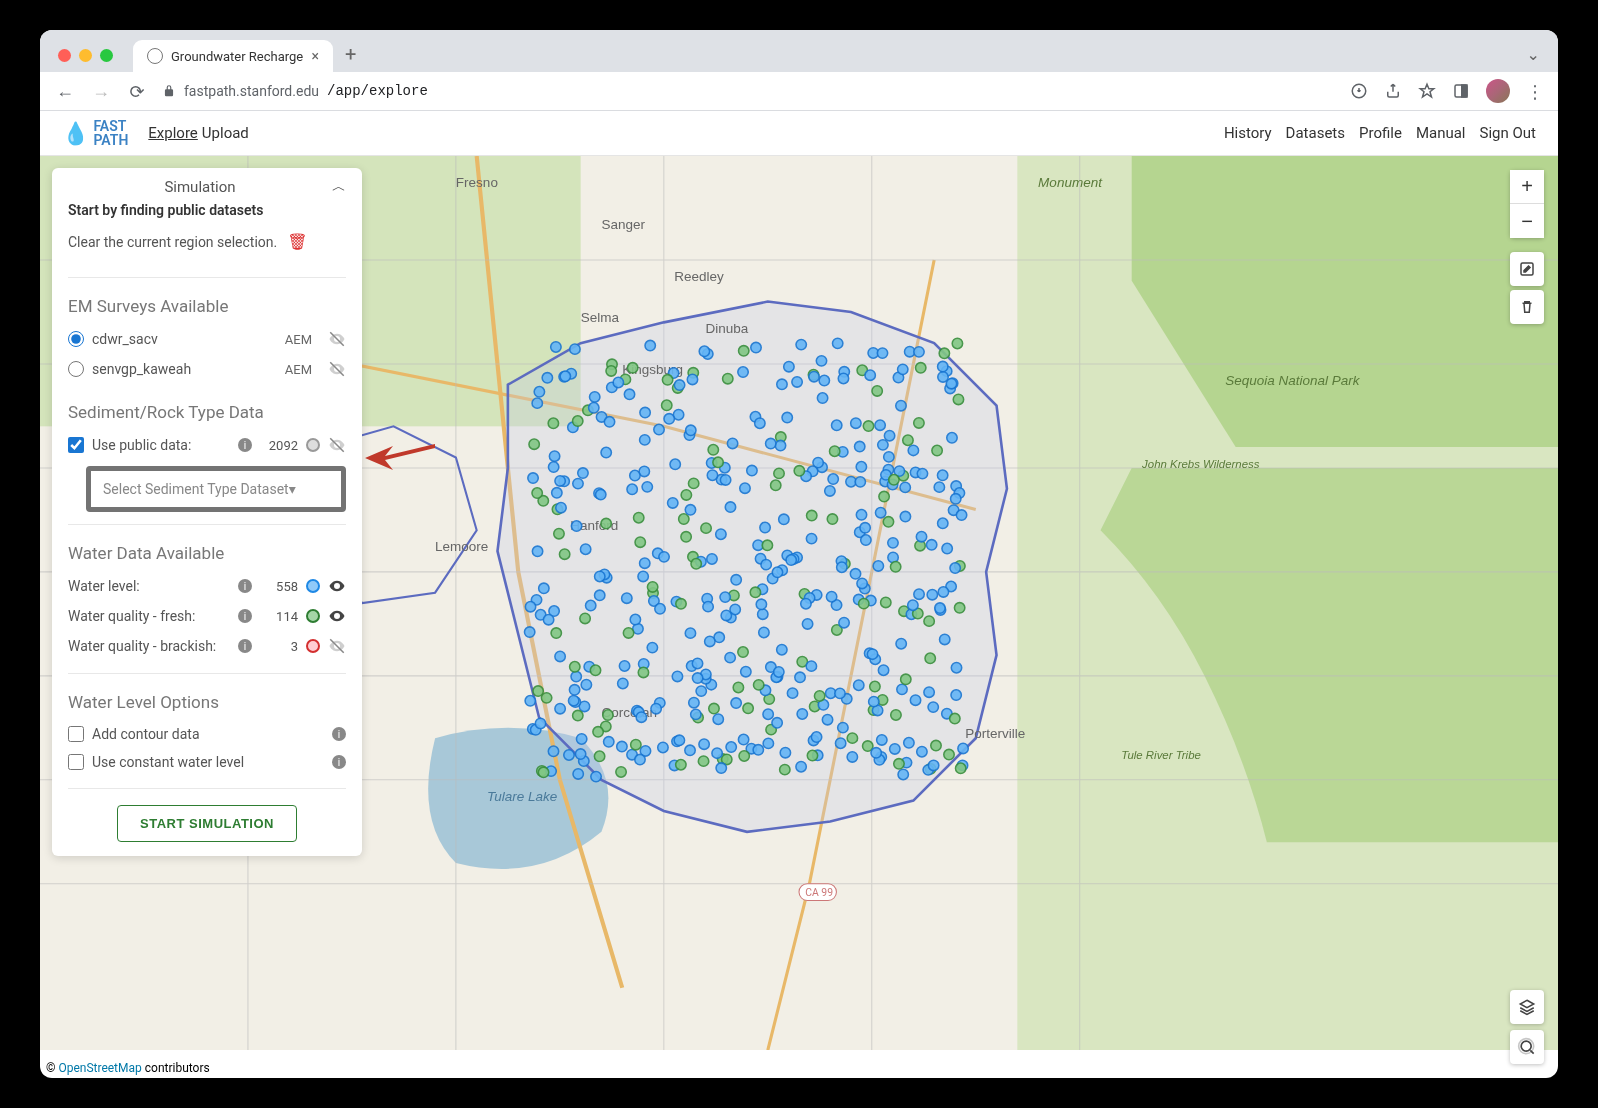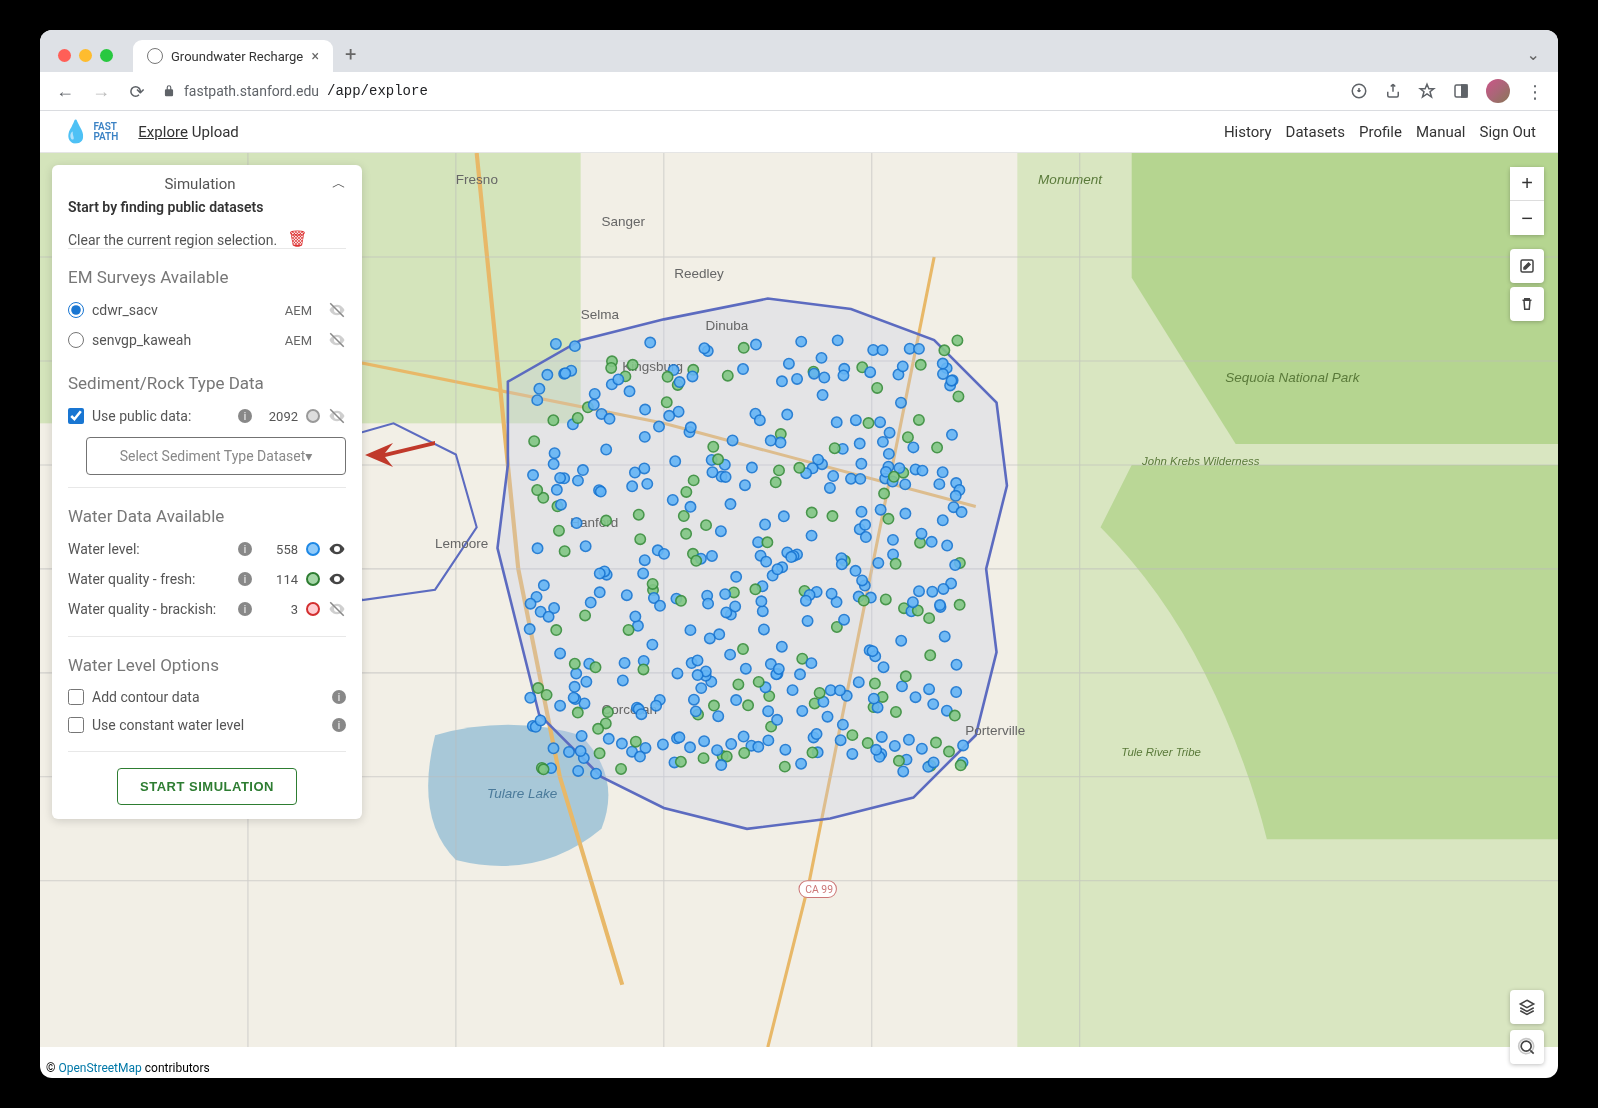--- a/index.html
+++ b/index.html
@@ -28,56 +28,56 @@
 .url .lock { width: 14px; }
 .url .path { color: #202124; font-family: Liberation Mono, monospace; }
 .right-icons { display: flex; gap: 16px; align-items: center; color: #5f6368; }
 .right-icons .ico { width: 18px; height: 18px; cursor: pointer; }
 .avatar { width: 24px; height: 24px; border-radius: 50%; background: linear-gradient(135deg,#c58,#a67,#875); }
 
 
 .apphdr { display: flex; align-items: center; padding: 8px 22px; border-bottom: 1px solid #e5e5e5; background: #fff; }
 .logo { display: flex; align-items: center; gap: 4px; margin-right: 20px; }
 .logo-mark { color: #3b82c4; font-size: 22px; }
-.logo-text { font-size: 10px; line-height: 1; color: #3b82c4; font-weight: 600; }
+.logo-text { font-size: 14px; line-height: 1; color: #3b82c4; font-weight: 600; }
 .mainnav { display: flex; gap: 4px; font-size: 15px; }
 .mainnav a { color: #333; text-decoration: none; cursor: pointer; }
 .mainnav a.active { text-decoration: underline; }
 .rightnav { margin-left: auto; display: flex; gap: 14px; font-size: 15px; }
 .rightnav a { color: #333; text-decoration: none; cursor: pointer; }
 
 
 .content { flex: 1; position: relative; overflow: hidden; }
 .map { position: absolute; inset: 0; background: #e8e4d8; }
 
 
 .panel { position: absolute; left: 12px; top: 12px; width: 310px; background: #fff; border-radius: 6px; box-shadow: 0 2px 10px rgba(0,0,0,0.15); padding: 0; }
 .panel-head { display: flex; align-items: center; padding: 10px 16px 4px; }
 .panel-head h3 { flex: 1; text-align: center; font-size: 15px; font-weight: 400; color: #555; }
 .panel-head .collapse { font-size: 14px; color: #555; cursor: pointer; }
 .panel-body { padding: 0 16px 14px; font-size: 14px; color: #555; }
 .subhead { font-weight: 600; color: #333; margin: 2px 0 10px; }
-.clear-row { display: flex; align-items: flex-end; gap: 10px; padding: 4px 0 0; border-bottom: 1px solid #e8e8e8; }
+.clear-row { display: flex; align-items: center; gap: 10px; padding: 4px 0 26px; border-bottom: 1px solid #e8e8e8; }
 .trash { color: #d33; font-size: 16px; cursor: pointer; }
 .sec-title { color: #777; margin: 18px 0 8px; font-size: 17px; }
 .survey-row, .data-row { display: flex; align-items: center; gap: 8px; padding: 6px 0; }
 .survey-row label, .data-row label { flex: 1; font-size: 14px; color: #555; cursor: pointer; }
 .tag { font-size: 13px; color: #666; margin-right: 8px; }
 .eye { width: 18px; cursor: pointer; color: #888; }
 input[type=radio], input[type=checkbox] { width: 16px; height: 16px; cursor: pointer; }
 input[type=radio] { accent-color: #1976d2; }
 input[type=checkbox] { accent-color: #1976d2; }
 .info { width: 14px; height: 14px; border-radius: 50%; background: #888; color: #fff; font-size: 10px; display: inline-flex; align-items: center; justify-content: center; cursor: pointer; }
 .count { font-size: 13px; color: #555; min-width: 38px; text-align: right; }
 .dot { width: 14px; height: 14px; border-radius: 50%; border: 2px solid; flex-shrink: 0; }
 .dot.grey { border-color: #999; background: #ddd; }
 .dot.blue { border-color: #1e88e5; background: #90caf9; }
 .dot.green { border-color: #2e7d32; background: #a5d6a7; }
 .dot.red { border-color: #d32f2f; background: #ffcdd2; }
-.select { border: 1px solid #737373; border-radius: 4px; padding: 10px 12px; margin: 6px 0 6px 18px; color: #888; display: flex; justify-content: center; cursor: pointer; font-size: 14px; }
+.select { border: 5px solid #737373; border-radius: 4px; padding: 10px 12px; margin: 6px 0 6px 18px; color: #888; display: flex; justify-content: flex-start; cursor: pointer; font-size: 14px; }
 .hr { border-top: 1px solid #e8e8e8; margin: 12px 0 0; }
 .start-btn { display: block; margin: 16px auto 0; padding: 10px 22px; border: 1px solid #2e7d32; background: #fff; color: #2e7d32; font-weight: 600; font-size: 13px; letter-spacing: 0.5px; border-radius: 4px; cursor: pointer; }
 
 
 .zoom { position: absolute; right: 14px; top: 14px; background: #fff; border-radius: 4px; box-shadow: 0 1px 4px rgba(0,0,0,0.25); }
 .zoom button { display: block; width: 34px; height: 34px; border: none; background: #fff; font-size: 20px; cursor: pointer; color: #333; }
 .zoom button:first-child { border-bottom: 1px solid #ddd; }
 .mapctrl { position: absolute; right: 14px; background: #fff; border-radius: 4px; box-shadow: 0 1px 4px rgba(0,0,0,0.25); width: 34px; height: 34px; display: flex; align-items: center; justify-content: center; cursor: pointer; color: #444; }
 
 .attribution { position: absolute; left: 2px; bottom: 2px; font-size: 12px; background: rgba(255,255,255,0.8); padding: 1px 4px; }

